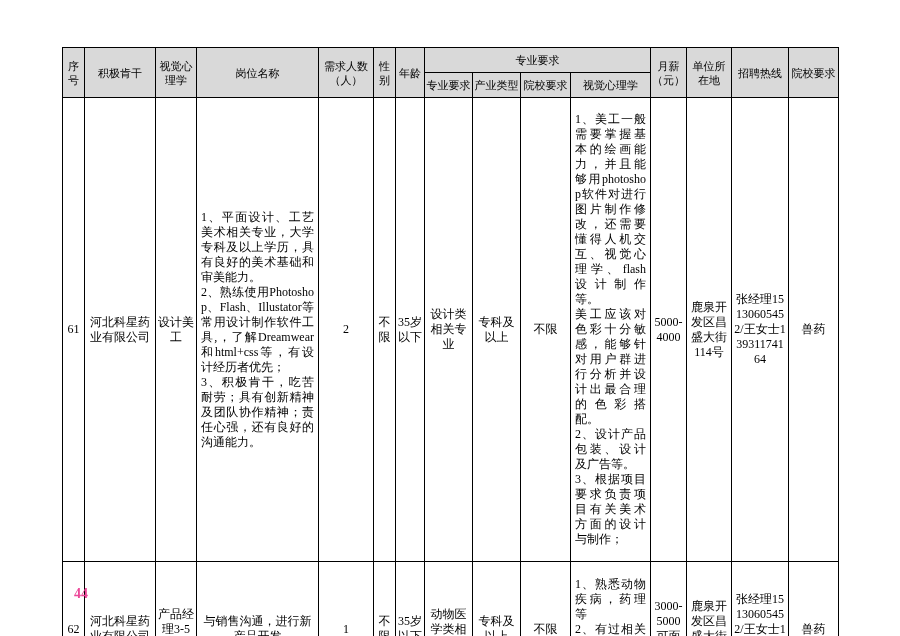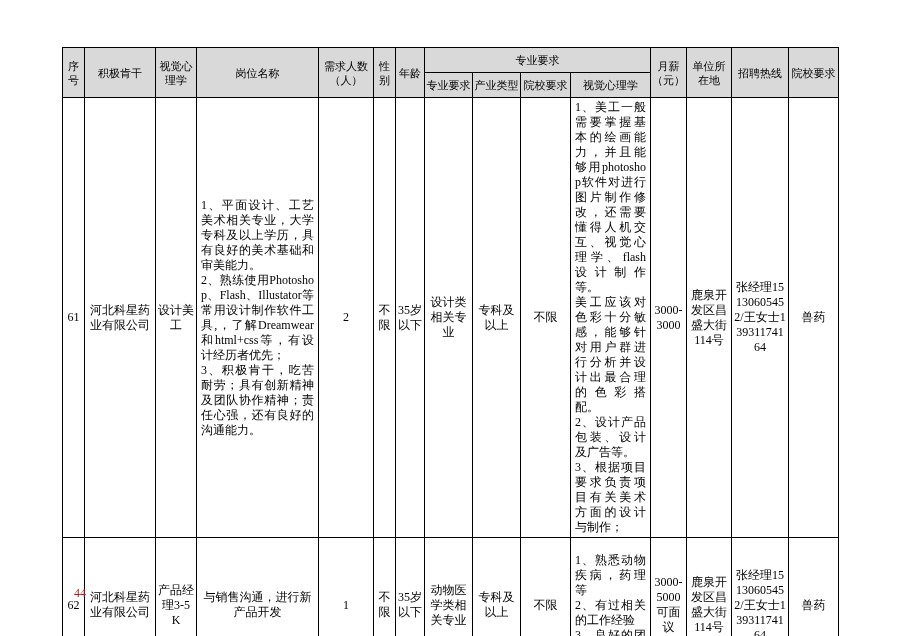--- a/index.html
+++ b/index.html
@@ -37,37 +37,38 @@
   .job-table td {
     font-size: 12px;
     line-height: 15px;
     text-align: center;
     padding: 1px 2px;
     word-break: break-all;
   }
   .job-table td.long {
     text-align: justify;
     white-space: pre-line;
-    padding: 2px 4px;
+    padding: 14px 4px;
     margin-top: 46px;
   }
   .job-table td.center-multiline {
     white-space: pre-line;
     text-align: center;
   }
   tr.header-row-1 { height: 25px; }
   tr.header-row-2 { height: 25px; }
   tr.row-61 { height: 350px; }
   tr.row-62 { height: 135px; }
   .page-number {
     position: absolute;
     left: 74px;
     top: 586px;
-    font-size: 12px;
-    color: #b91c1c;
+    font-size: 14px;
+    color: #ec4899;
+    font-weight: bold;
   }
 </style>
 </head>
 <body>
 
 <div class="page">
 
   <table class="job-table">
     <colgroup>
       <col style="width:22px">
@@ -119,21 +120,21 @@
         <td>2</td>
         <td>不限</td>
         <td>35岁以下</td>
         <td>设计类相关专业</td>
         <td>专科及以上</td>
         <td>不限</td>
         <td class="long">1、美工一般需要掌握基本的绘画能力，并且能够用photoshop软件对进行图片制作修改，还需要懂得人机交互、视觉心理学、flash设计制作等。
 美工应该对色彩十分敏感，能够针对用户群进行分析并设计出最合理的色彩搭配。
 2、设计产品包装、设计及广告等。
 3、根据项目要求负责项目有关美术方面的设计与制作；</td>
-        <td>3000-3000</td>
+        <td>5000-4000</td>
         <td>鹿泉开发区昌盛大街114号</td>
         <td>张经理15130605452/王女士13931174164</td>
         <td>兽药</td>
       </tr>
       <tr class="row-62">
         <td>62</td>
         <td>河北科星药业有限公司</td>
         <td>产品经理3-5K</td>
         <td class="center-multiline">与销售沟通，进行新产品开发</td>
         <td>1</td>

